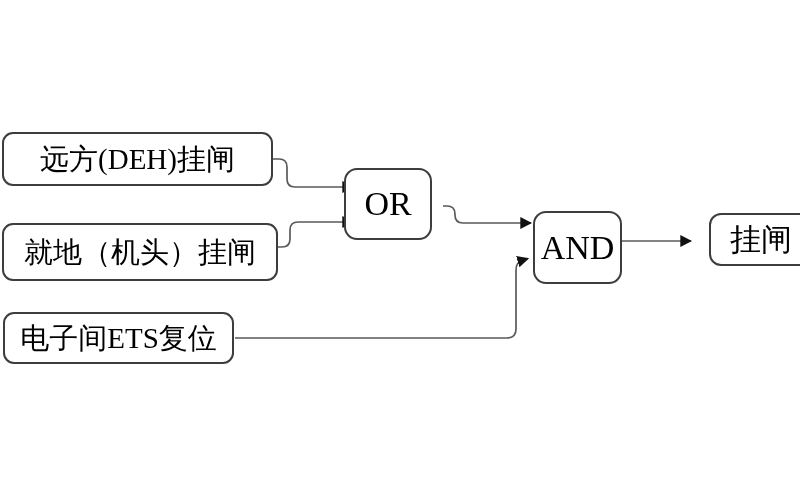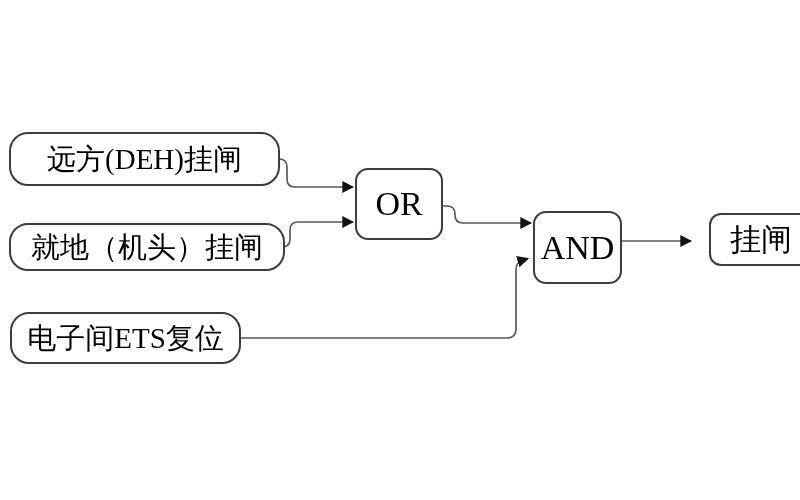--- a/index.html
+++ b/index.html
@@ -32,28 +32,28 @@
     box-sizing: border-box;
     background: #ffffff;
     border: 2px solid #3d3d3d;
     display: flex;
     align-items: center;
     justify-content: center;
     color: #000000;
     white-space: nowrap;
     line-height: 1;
   }
-  .node.input  { border-radius: 19px; font-size: 29px; margin-left: 7px; }
+  .node.input  { border-radius: 11px; font-size: 29px; }
   .node.gate   { border-radius: 13px; font-size: 34px; }
   .node.output { border-radius: 12px; font-size: 31px; margin-left: 16px; }
 
   #node-input1 { left: 2px;   top: 132px; width: 271px; height: 54px; }
-  #node-input2 { left: 2px;   top: 223px; width: 276px; height: 48px; }
+  #node-input2 { left: 2px;   top: 223px; width: 276px; height: 58px; }
   #node-input3 { left: 3px;   top: 312px; width: 231px; height: 52px; }
-  #node-or     { left: 355px; top: 168px; width: 88px;  height: 72px; }
+  #node-or     { left: 344px; top: 168px; width: 88px;  height: 72px; }
   #node-and    { left: 533px; top: 204px; width: 89px;  height: 73px; margin-top: 7px; }
   #node-output { left: 693px; top: 213px; width: 104px; height: 53px; }
 </style>
 </head>
 <body>
 
 <div class="canvas">
 
   <svg class="wires" viewBox="0 0 800 500" xmlns="http://www.w3.org/2000/svg">
     <defs>

